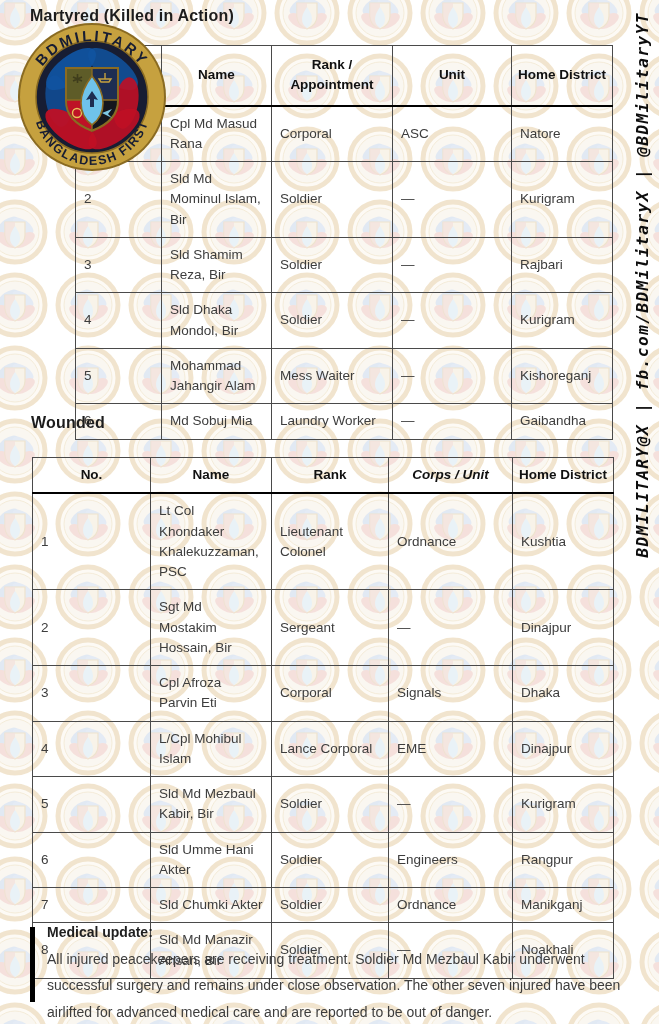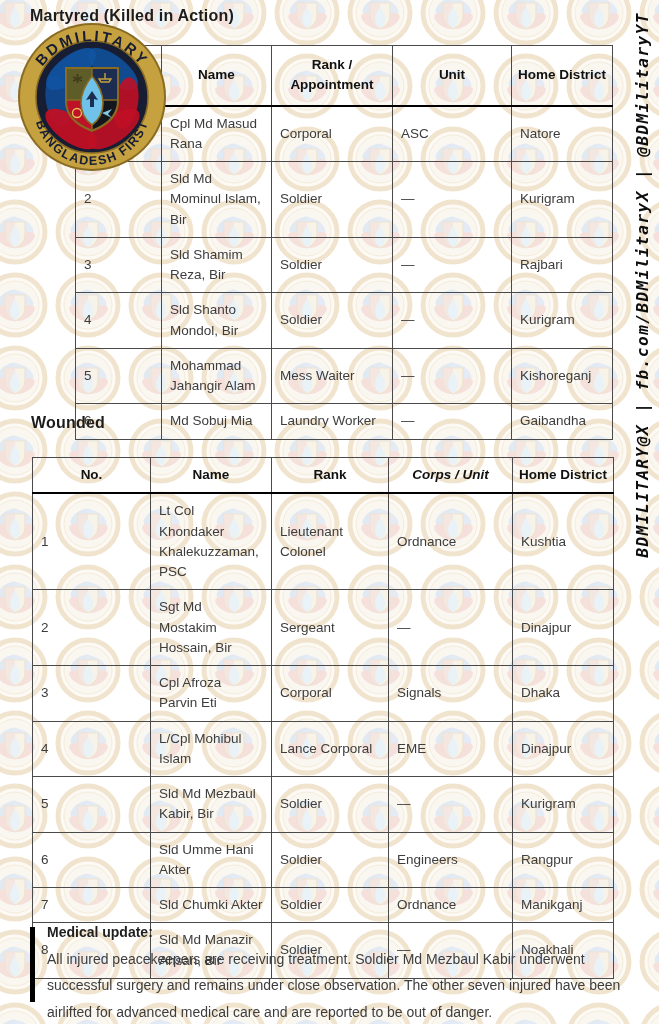--- a/index.html
+++ b/index.html
@@ -1762,21 +1762,21 @@
         </tr>
         <tr>
           <td>3</td>
           <td>Sld Shamim Reza, Bir</td>
           <td>Soldier</td>
           <td>—</td>
           <td>Rajbari</td>
         </tr>
         <tr>
           <td>4</td>
-          <td>Sld Shanto Mondol, Bir</td>
+          <td>Sld Dhaka Mondol, Bir</td>
           <td>Soldier</td>
           <td>—</td>
           <td>Kurigram</td>
         </tr>
         <tr>
           <td>5</td>
           <td>Mohammad Jahangir Alam</td>
           <td>Mess Waiter</td>
           <td>—</td>
           <td>Kishoreganj</td>

